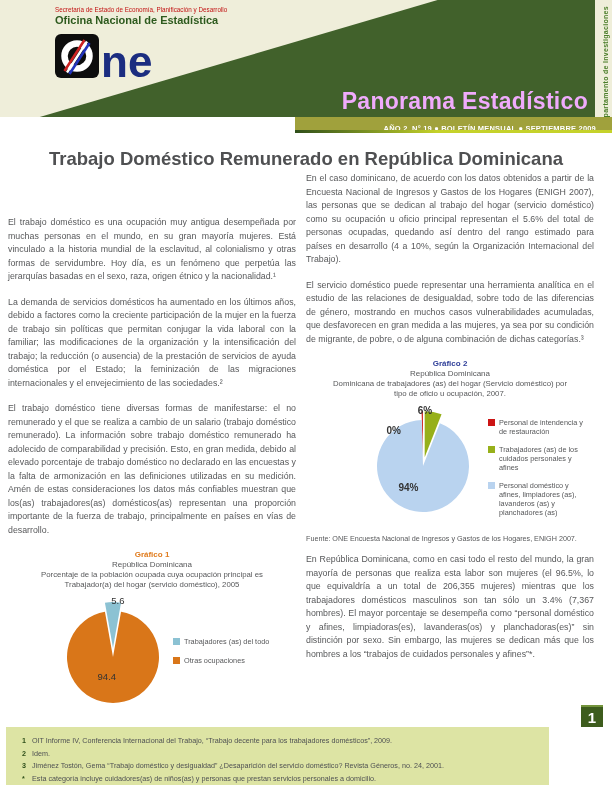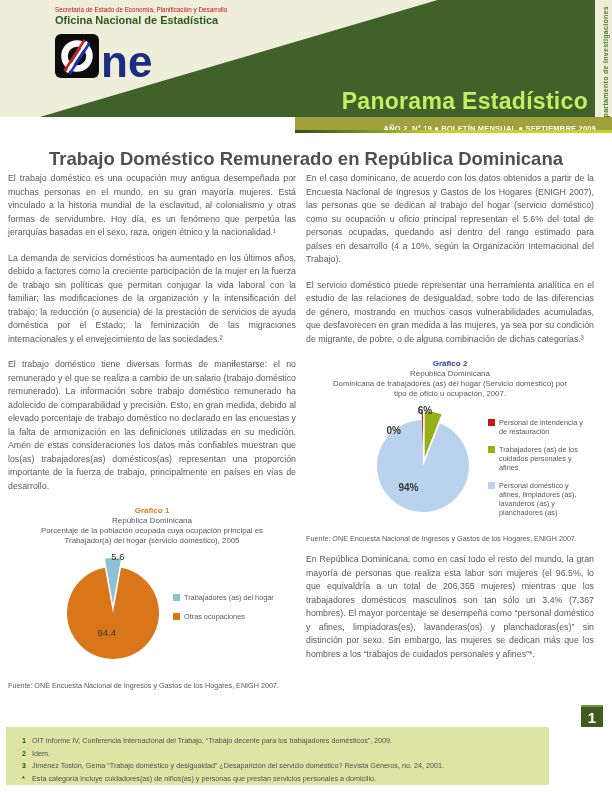--- a/index.html
+++ b/index.html
@@ -8,34 +8,34 @@
   
   .header{position:absolute;left:0;top:0;width:612px;height:117px;background:#41612b;}
   .header-cream{position:absolute;left:0;top:0;width:612px;height:117px;background:#efeeda;
         clip-path:polygon(0 0,71.5% 0,6.5% 100%,0 100%);}
   .dept-strip{position:absolute;right:0;top:0;width:17px;height:117px;background:#efeeda;}
   .dept-text{position:absolute;top:6px;right:3px;writing-mode:vertical-rl;transform:rotate(180deg);
         font-size:7px;font-weight:bold;color:#4a7d28;letter-spacing:.3px;white-space:nowrap;}
   .ministry{position:absolute;left:55px;top:6px;font-size:6.3px;color:#c21212;}
   .office{position:absolute;left:55px;top:14px;font-size:11px;font-weight:bold;color:#2d5a1e;}
   .logo{position:absolute;left:55px;top:31px;text-align:right;}
-  .banner-title{position:absolute;right:24px;top:88px;font-size:23px;font-weight:bold;color:#bef264;
+  .banner-title{position:absolute;right:24px;top:88px;font-size:23px;font-weight:bold;color:#f0abfc;
         letter-spacing:.3px;}
   .issue-bar{position:absolute;left:295px;top:117px;width:317px;height:13px;background:#a0a13c;
         text-align:right;}
   .issue-bar span{font-size:7.5px;font-weight:bold;color:#fff;letter-spacing:.2px;line-height:13px;
         padding-right:16px;}
   .issue-underline{position:absolute;left:295px;top:130px;width:317px;height:3px;
         background:linear-gradient(to right,#2f4f1a,#c5d22a 45%);}
   
   .article-title{position:absolute;left:0;top:148px;width:612px;text-align:center;
         font-size:18.5px;font-weight:bold;color:#4f5052;}
   .col{position:absolute;top:172px;width:288px;font-size:8.8px;line-height:13.5px;color:#57585a;
         text-align:justify;}
-  .col-left{left:8px;}
+  .col-left{left:8px;margin-top:44px;}
   .col-right{left:306px;}
   .col p{margin:0 0 12px 0;}
   
   .chart-block{text-align:center;margin-top:2px;}
   .chart-label{font-size:8px;font-weight:bold;line-height:11px;}
   .chart-sub{font-size:8px;line-height:10px;color:#57585a;}
   .chart-cap{font-size:7.8px;line-height:10px;color:#57585a;}
   .chart-area{position:relative;height:128px;margin-top:3px;text-align:left;}
   .pie-svg{position:absolute;top:0;}
   .pie-label{font-size:9.5px;fill:#333;font-family:"Liberation Sans",sans-serif;}
@@ -98,21 +98,21 @@
       <div class="chart-area">
         <svg class="pie-svg" style="left:43px" width="124" height="128" viewBox="-62 -64 124 128">
             <path d="M -0.0031415925897910826 -8.99999945168865 L -8.0700109928212 -54.287145730512734 A 46 46 0 0 1 8.03210945190687 -54.29276643110729 Z" fill="#8cc2d3"></path>
             <path d="M 0 0 L 8.035251044496661 -45.29276697941864 A 46 46 0 1 1 -8.066869400231445 -45.287146278824075 Z" fill="#d97619"></path>
             <text x="4.9" y="-52.7" text-anchor="middle" class="pie-label">5.6</text>
             <text x="-6.2" y="23.2" text-anchor="middle" class="pie-label">94.4</text>
           </svg>
         <div class="legend" style="left:165px;top:44px;width:118px;gap:10px">
           <div class="legend-item">
             <span class="legend-sq" style="background: rgb(140, 194, 211);"></span>
-            <span class="legend-txt">Trabajadores (as) del hogar</span>
+            <span class="legend-txt">Trabajadores (as) del todo</span>
           </div>
           <div class="legend-item">
             <span class="legend-sq" style="background: rgb(217, 118, 25);"></span>
             <span class="legend-txt">Otras ocupaciones</span>
           </div>
         </div>
       </div>
       <div class="fuente">Fuente: ONE Encuesta Nacional de Ingresos y Gastos de los Hogares, ENIGH 2007.</div>
     </div>
   </div>

